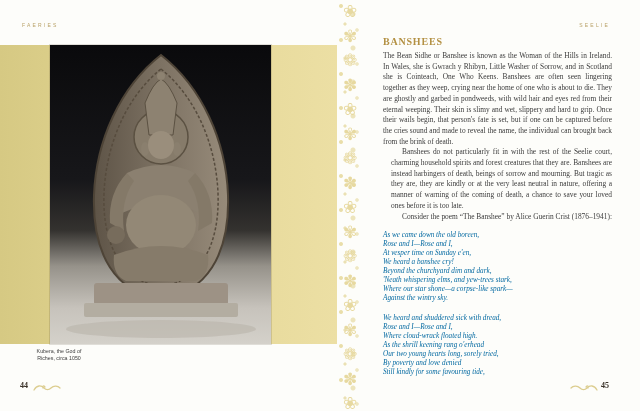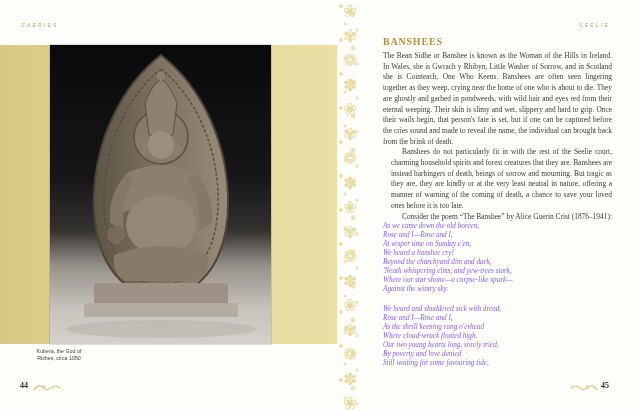--- a/index.html
+++ b/index.html
@@ -67,21 +67,21 @@
   #article-heading {
     font-family:"Liberation Serif", serif;
     font-size:10px; font-weight:bold; letter-spacing:0.8px;
     color:#b39042; margin-bottom:4px;
   }
   .body-para {
     font-size:7.4px; line-height:10.7px; text-align:justify;
     color:#3b3b3b;
   }
   .body-para.indent { text-indent:11px;margin-left:8px; }
-  #poem { font-style:italic; color:#8b5cf6; }
+  #poem { margin-top:9px; font-style:italic; color:#0369a1; }
   .stanza { margin-bottom:11px; }
   .poem-line { display:block; font-size:7.2px; line-height:8.95px; }
 </style>
 </head>
 <body>
 
 <div id="spread">
 
   <div id="head-left" class="running-head">FAERIES</div>
   <div id="head-right" class="running-head">SEELIE</div>
@@ -174,22 +174,22 @@
         <span class="poem-line">At vesper time on Sunday e'en,</span>
         <span class="poem-line">We heard a banshee cry!</span>
         <span class="poem-line">Beyond the churchyard dim and dark,</span>
         <span class="poem-line">'Neath whispering elms, and yew-trees stark,</span>
         <span class="poem-line">Where our star shone—a corpse-like spark—</span>
         <span class="poem-line">Against the wintry sky.</span>
       </div>
       <div class="stanza">
         <span class="poem-line">We heard and shuddered sick with dread,</span>
         <span class="poem-line">Rose and I—Rose and I,</span>
+        <span class="poem-line">Where cloud-wrack floated high.</span>
         <span class="poem-line">As the shrill keening rang o'erhead</span>
-        <span class="poem-line">Where cloud-wrack floated high.</span>
         <span class="poem-line">Our two young hearts long, sorely tried,</span>
         <span class="poem-line">By poverty and love denied</span>
-        <span class="poem-line">Still waiting for some favouring tide,</span>
+        <span class="poem-line">Still kindly for some favouring tide,</span>
       </div>
     </div>
   </div>
 
 </div>
 
 </body></html>

